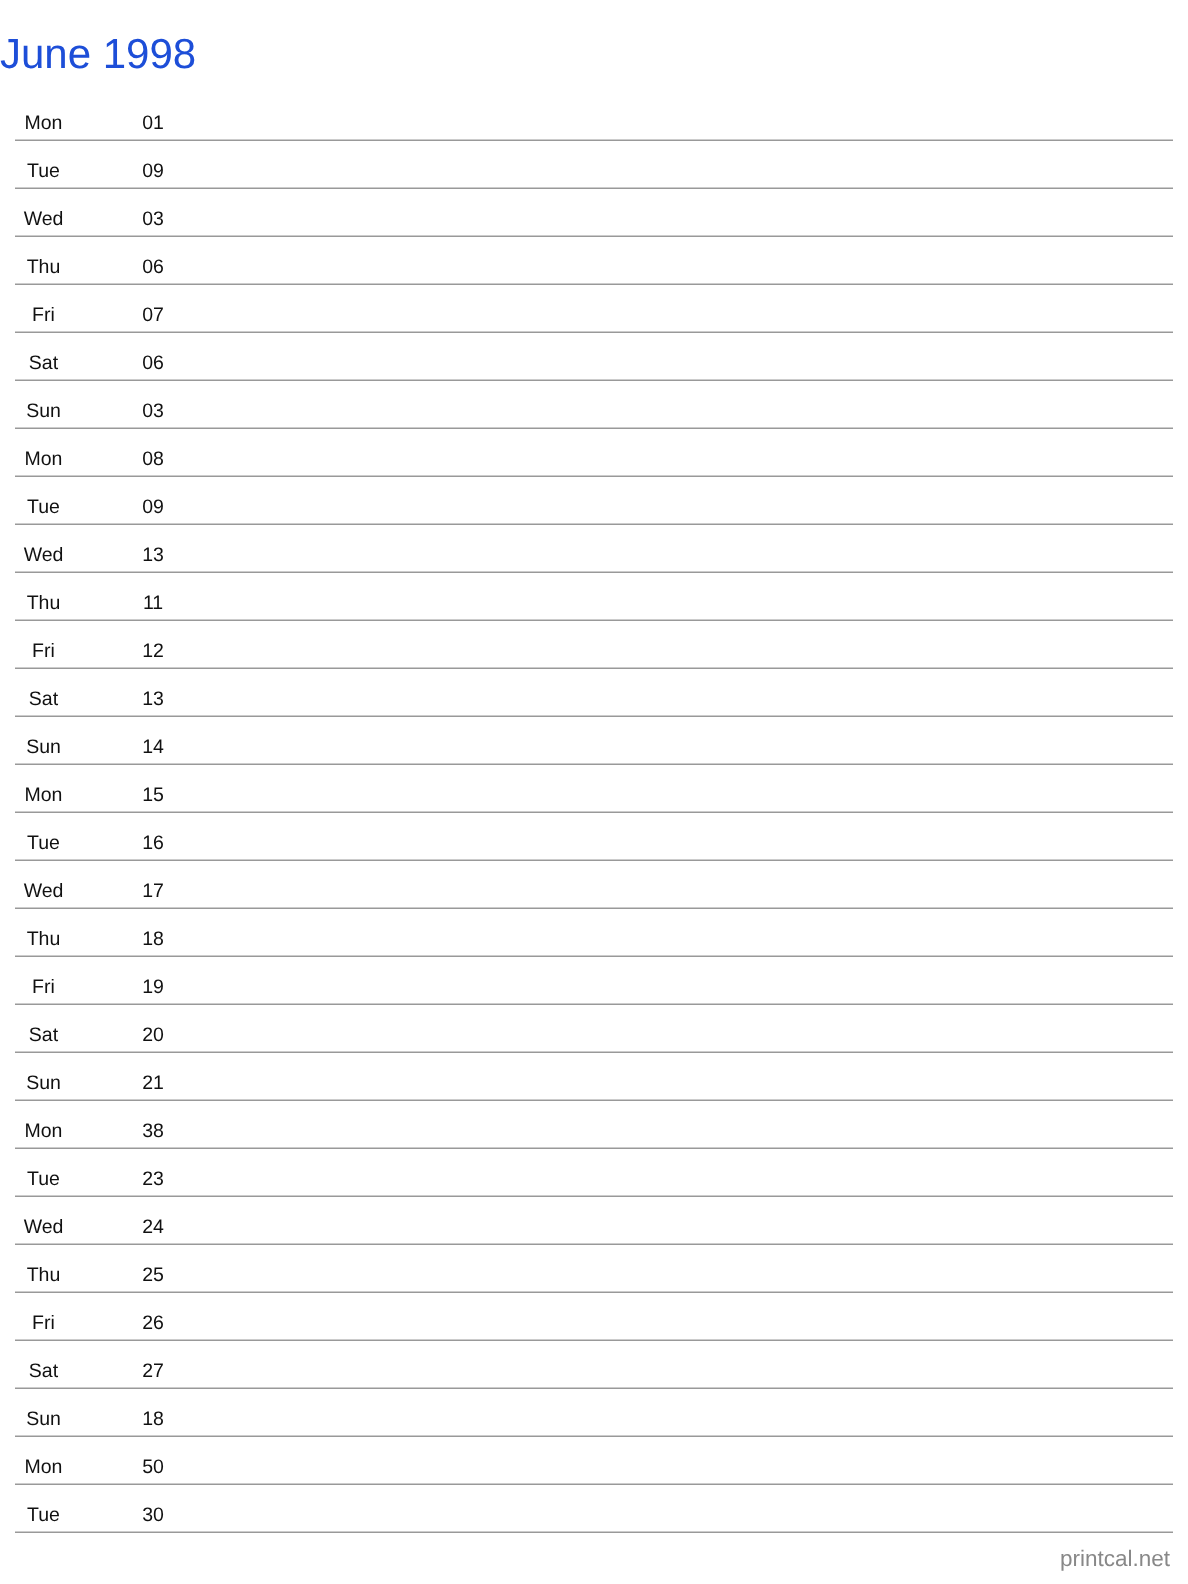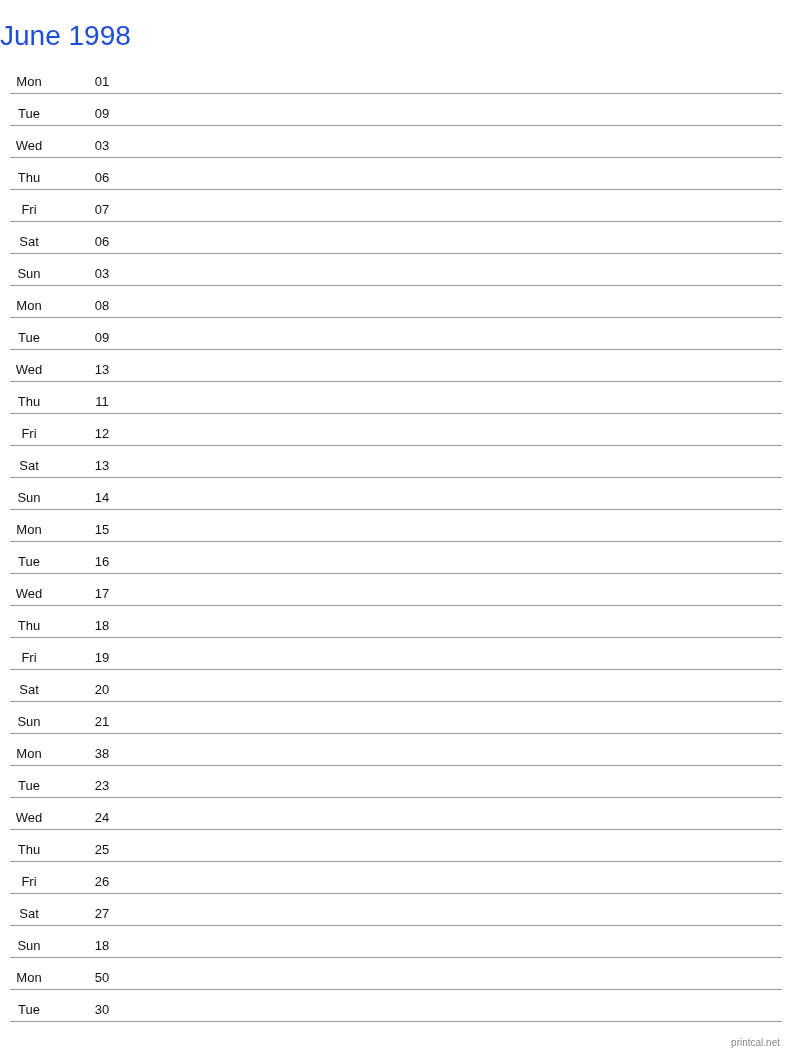--- a/index.html
+++ b/index.html
@@ -48,21 +48,21 @@
       padding-bottom: 2px;
       margin-left: 40px;
     }
     .day-line {
       flex: 1;
     }
     .watermark {
       position: absolute;
       bottom: 8px;
       right: 12px;
-      font-size: 10px;
+      font-size: 15px;
       color: #888;
     }
   </style>
 </head>
 <body>
 
 <h1 class="page-title">June 1998</h1>
 
 <div class="calendar-container" id="calendar">
     <div class="day-row">

